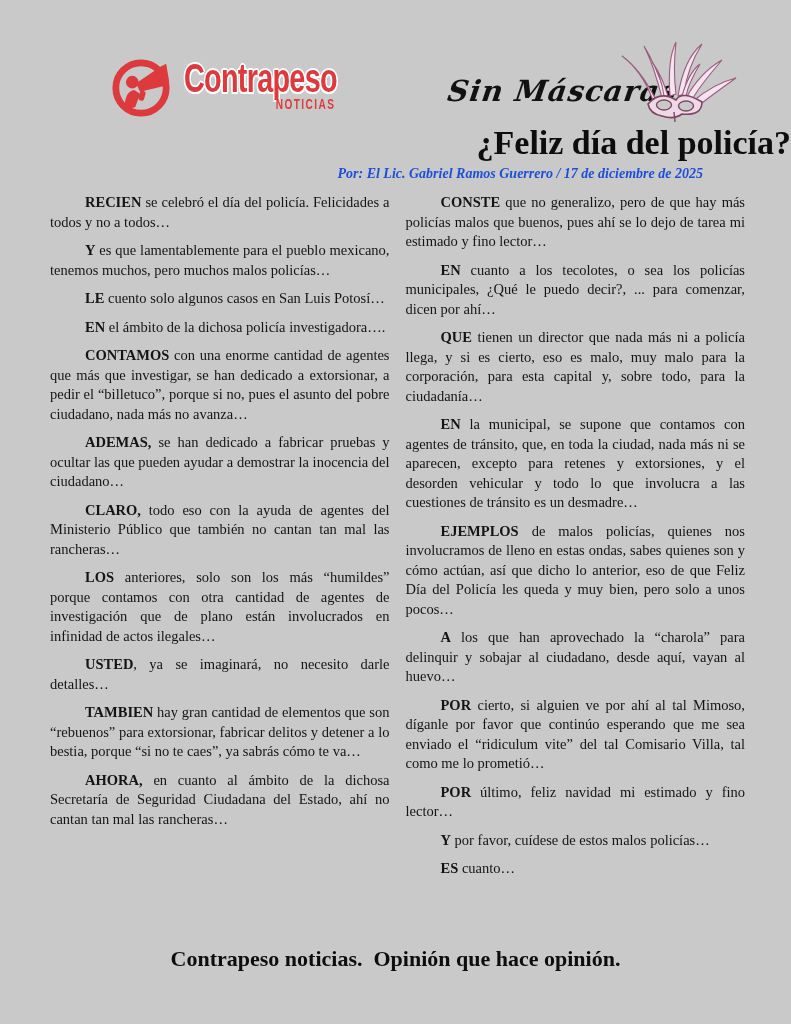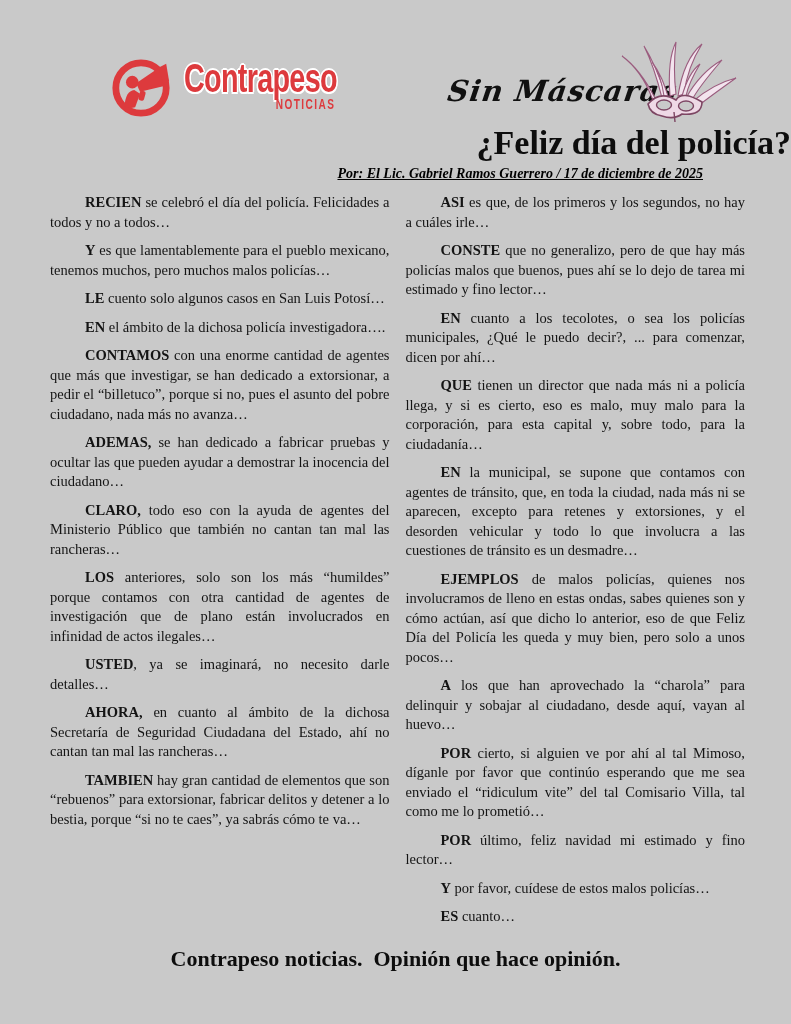--- a/index.html
+++ b/index.html
@@ -47,21 +47,21 @@
   .mask{position:absolute;left:612px;top:38px;}
   
   .article-title{
     position:absolute;left:0;right:0;top:124px;margin:0;
     text-align:right;
     font-size:34px;font-weight:bold;color:#0d0d0d;
     letter-spacing:0px;
   }
   .article-byline{
     position:absolute;top:166px;right:88px;
-    font-size:14px;font-weight:bold;font-style:italic;color:#000000;text-decoration:underline;
+    font-size:14px;font-weight:bold;font-style:italic;color:#1d4ed8;
   }
   
   .columns{
     position:absolute;left:50px;right:46px;top:193px;
     display:flex;gap:16px;
   }
   .col{flex:1 1 0;min-width:0;}
   .col p{
     margin:0 0 9px 0;
     font-size:14.5px;line-height:19.5px;
@@ -133,25 +133,24 @@
     <div class="col" id="col-left">
         <p><span class="b">RECIEN</span><span> se celebró el día del policía. Felicidades a todos y no a todos…</span></p>
         <p><span class="b">Y</span><span> es que lamentablemente para el pueblo mexicano, tenemos muchos, pero muchos malos policías…</span></p>
         <p><span class="b">LE</span><span> cuento solo algunos casos en San Luis Potosí…</span></p>
         <p><span class="b">EN</span><span> el ámbito de la dichosa policía investigadora….</span></p>
         <p><span class="b">CONTAMOS</span><span> con una enorme cantidad de agentes que más que investigar, se han dedicado a extorsionar, a pedir el “</span><span class="i">billetuco</span><span>”, porque si no, pues el asunto del pobre ciudadano, nada más no avanza…</span></p>
         <p><span class="b">ADEMAS,</span><span> se han dedicado a fabricar pruebas y ocultar las que pueden ayudar a demostrar la inocencia del ciudadano…</span></p>
         <p><span class="b">CLARO,</span><span> todo eso con la ayuda de agentes del Ministerio Público que también no cantan tan mal las rancheras…</span></p>
         <p><span class="b">LOS</span><span> anteriores, solo son los más “humildes” porque contamos con otra cantidad de agentes de investigación que de plano están involucrados en infinidad de actos ilegales…</span></p>
         <p><span class="b">USTED</span><span>, ya se imaginará, no necesito darle detalles…</span></p>
+        <p><span class="b">TAMBIEN</span><span> hay gran cantidad de elementos que son “</span><span class="i">rebuenos</span><span>” para extorsionar, fabricar delitos y detener a lo bestia, porque “</span><span class="i">si no te caes</span><span>”, ya sabrás cómo te va…</span></p>
         <p><span class="b">AHORA,</span><span> en cuanto al ámbito de la dichosa Secretaría de Seguridad Ciudadana del Estado, ahí no cantan tan mal las rancheras…</span></p>
-        <p><span class="b">TAMBIEN</span><span> hay gran cantidad de elementos que son “</span><span class="i">rebuenos</span><span>” para extorsionar, fabricar delitos y detener a lo bestia, porque “</span><span class="i">si no te caes</span><span>”, ya sabrás cómo te va…</span></p>
       </div>
     <div class="col" id="col-right">
-        <p><span class="b">ASI</span><span> es que, de los primeros y los segundos, no hay a cuáles irle…</span></p>
         <p><span class="b">CONSTE</span><span> que no generalizo, pero de que hay más policías malos que buenos, pues ahí se lo dejo de tarea mi estimado y fino lector…</span></p>
         <p><span class="b">EN</span><span> cuanto a los tecolotes, o sea los policías municipales, ¿Qué le puedo decir?, ... para comenzar, dicen por ahí…</span></p>
         <p><span class="b">QUE</span><span> tienen un director que nada más ni a policía llega, y si es cierto, eso es malo, muy malo para la corporación, para esta capital y, sobre todo, para la ciudadanía…</span></p>
         <p><span class="b">EN</span><span> la municipal, se supone que contamos con agentes de tránsito, que, en toda la ciudad, nada más ni se aparecen, excepto para retenes y extorsiones, y el desorden vehicular y todo lo que involucra a las cuestiones de tránsito es un desmadre…</span></p>
         <p><span class="b">EJEMPLOS</span><span> de malos policías, quienes nos involucramos de lleno en estas ondas, sabes quienes son y cómo actúan, así que dicho lo anterior, eso de que Feliz Día del Policía les queda y muy bien, pero solo a unos pocos…</span></p>
         <p><span class="b">A</span><span> los que han aprovechado la “charola” para delinquir y sobajar al ciudadano, desde aquí, vayan al huevo…</span></p>
         <p><span class="b">POR</span><span> cierto, si alguien ve por ahí al tal Mimoso, díganle por favor que continúo esperando que me sea enviado el “</span><span class="i">ridiculum vite</span><span>” del tal Comisario Villa, tal como me lo prometió…</span></p>
         <p><span class="b">POR</span><span> último, feliz navidad mi estimado y fino lector…</span></p>
         <p><span class="b">Y</span><span> por favor, cuídese de estos malos policías…</span></p>
         <p><span class="b">ES</span><span> cuanto…</span></p>

